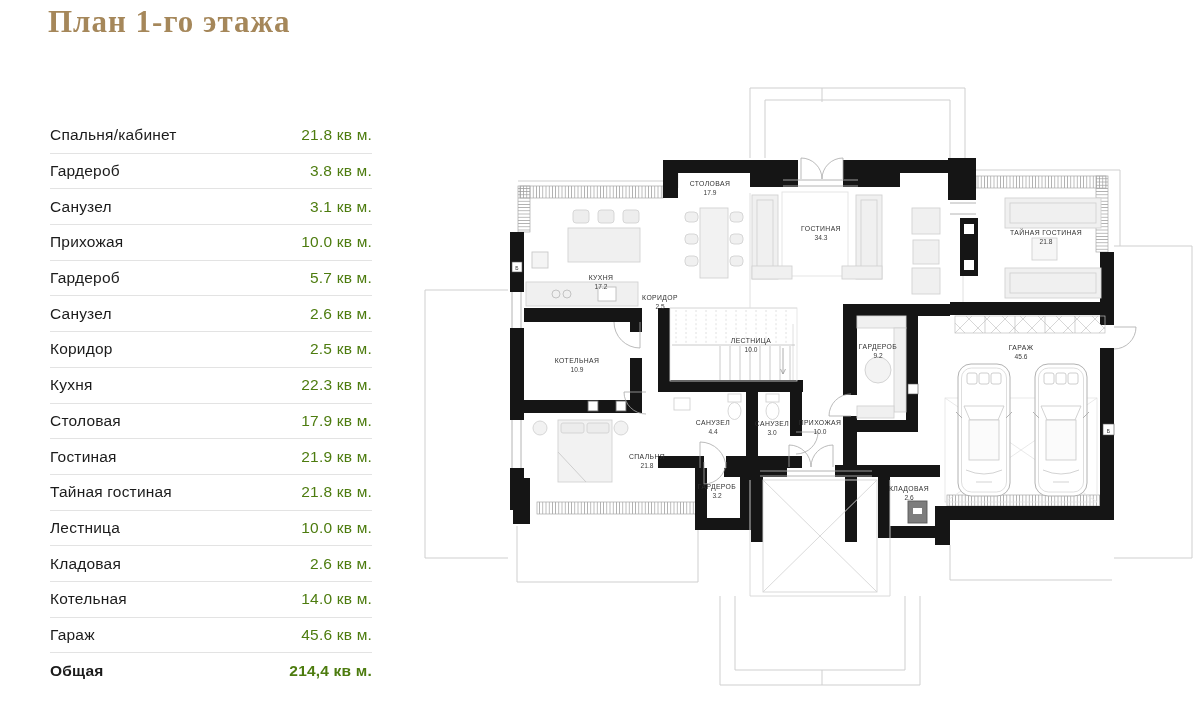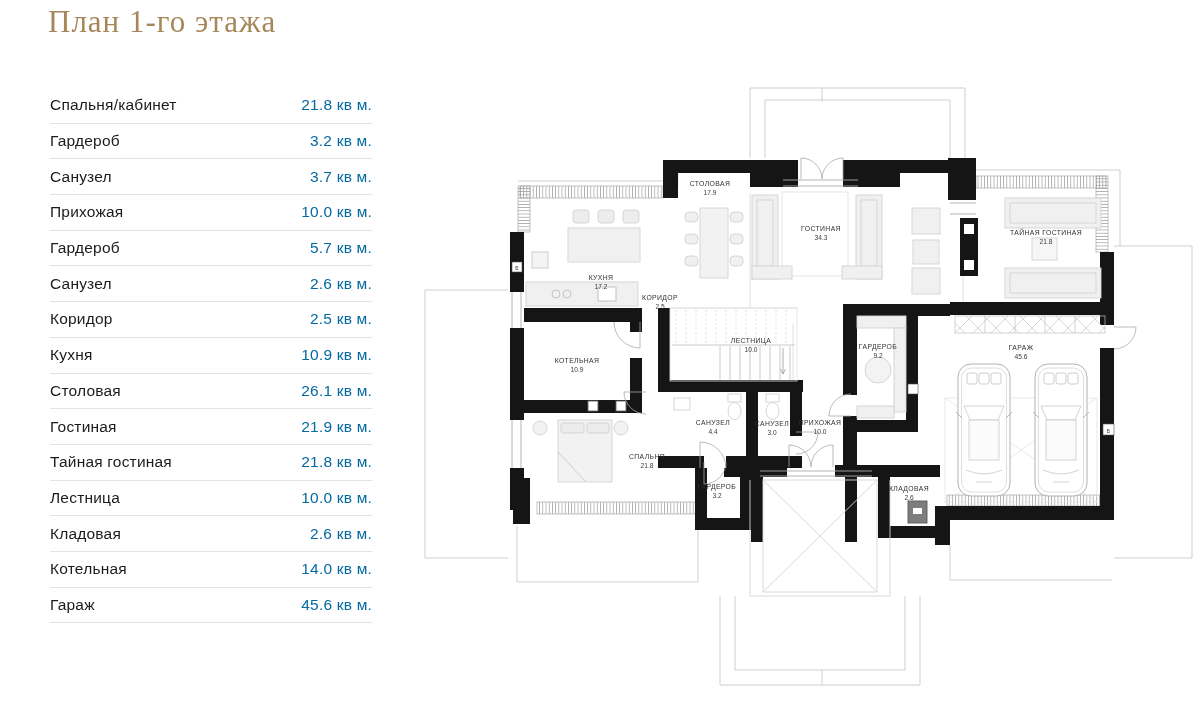--- a/index.html
+++ b/index.html
@@ -1,73 +1,73 @@
 <!DOCTYPE html>
 <html><head>
 <meta charset="utf-8">
 <style>
   html,body{margin:0;padding:0;background:#ffffff;}
   body{width:1200px;height:728px;position:relative;overflow:hidden;
        font-family:"Liberation Sans",sans-serif;color:#1c1c1c;}
   .page-title{position:absolute;left:48px;top:4px;
        font-family:"Liberation Serif","DejaVu Serif",serif;
-       font-size:31px;font-weight:400;color:#a5875a;letter-spacing:1px;text-align:right;}
-  .area-table{position:absolute;left:50px;top:88px;width:322px;}
+       font-size:31px;font-weight:700;color:#a5875a;letter-spacing:1px;text-align:right;}
+  .area-table{position:absolute;left:50px;top:118px;width:322px;}
   .row{height:34.7px;display:flex;align-items:center;justify-content:space-between;
        border-bottom:1px solid #e3e3e3;font-size:15.5px;letter-spacing:.2px;}
   .row .lbl{color:#1b1b1b;}
-  .row .val{color:#0369a1;}
+  .row .val{color:#4d7c0f;}
   .row.total{border-bottom:none;font-weight:bold;}
   .plan-wrap{position:absolute;left:420px;top:40px;width:780px;height:660px;}
   svg text{font-family:"Liberation Sans",sans-serif;}
   .rname{font-size:6.8px;fill:#2e2e2e;letter-spacing:.4px;text-anchor:middle;}
   .rarea{font-size:6.6px;fill:#3a3a3a;text-anchor:middle;}
   .vent{font-size:5px;fill:#333;text-anchor:middle;}
 </style>
 </head>
 <body>
 
 <div class="page-title">План 1-го этажа</div>
 
 <div class="area-table">
   <div class="row">
       <span class="lbl">Спальня/кабинет</span>
       <span class="val">21.8 кв м.</span>
     </div>
   <div class="row">
       <span class="lbl">Гардероб</span>
-      <span class="val">3.2 кв м.</span>
+      <span class="val">3.8 кв м.</span>
     </div>
   <div class="row">
       <span class="lbl">Санузел</span>
-      <span class="val">3.7 кв м.</span>
+      <span class="val">3.1 кв м.</span>
     </div>
   <div class="row">
       <span class="lbl">Прихожая</span>
       <span class="val">10.0 кв м.</span>
     </div>
   <div class="row">
       <span class="lbl">Гардероб</span>
       <span class="val">5.7 кв м.</span>
     </div>
   <div class="row">
       <span class="lbl">Санузел</span>
       <span class="val">2.6 кв м.</span>
     </div>
   <div class="row">
       <span class="lbl">Коридор</span>
       <span class="val">2.5 кв м.</span>
     </div>
   <div class="row">
       <span class="lbl">Кухня</span>
-      <span class="val">10.9 кв м.</span>
+      <span class="val">22.3 кв м.</span>
     </div>
   <div class="row">
       <span class="lbl">Столовая</span>
-      <span class="val">26.1 кв м.</span>
+      <span class="val">17.9 кв м.</span>
     </div>
   <div class="row">
       <span class="lbl">Гостиная</span>
       <span class="val">21.9 кв м.</span>
     </div>
   <div class="row">
       <span class="lbl">Тайная гостиная</span>
       <span class="val">21.8 кв м.</span>
     </div>
   <div class="row">
@@ -78,20 +78,24 @@
       <span class="lbl">Кладовая</span>
       <span class="val">2.6 кв м.</span>
     </div>
   <div class="row">
       <span class="lbl">Котельная</span>
       <span class="val">14.0 кв м.</span>
     </div>
   <div class="row">
       <span class="lbl">Гараж</span>
       <span class="val">45.6 кв м.</span>
+    </div>
+  <div class="row total">
+      <span class="lbl">Общая</span>
+      <span class="val">214,4 кв м.</span>
     </div>
 </div>
 
 <div class="plan-wrap">
 <svg width="780" height="660" viewBox="0 0 780 660" xmlns="http://www.w3.org/2000/svg">
   <defs>
     <pattern id="glz" width="3.2" height="12" patternUnits="userSpaceOnUse">
       <path d="M1.2,0 V12" stroke="#9d9d9d" stroke-width="0.8"></path>
     </pattern>
     <pattern id="glzv" width="12" height="3.2" patternUnits="userSpaceOnUse">

